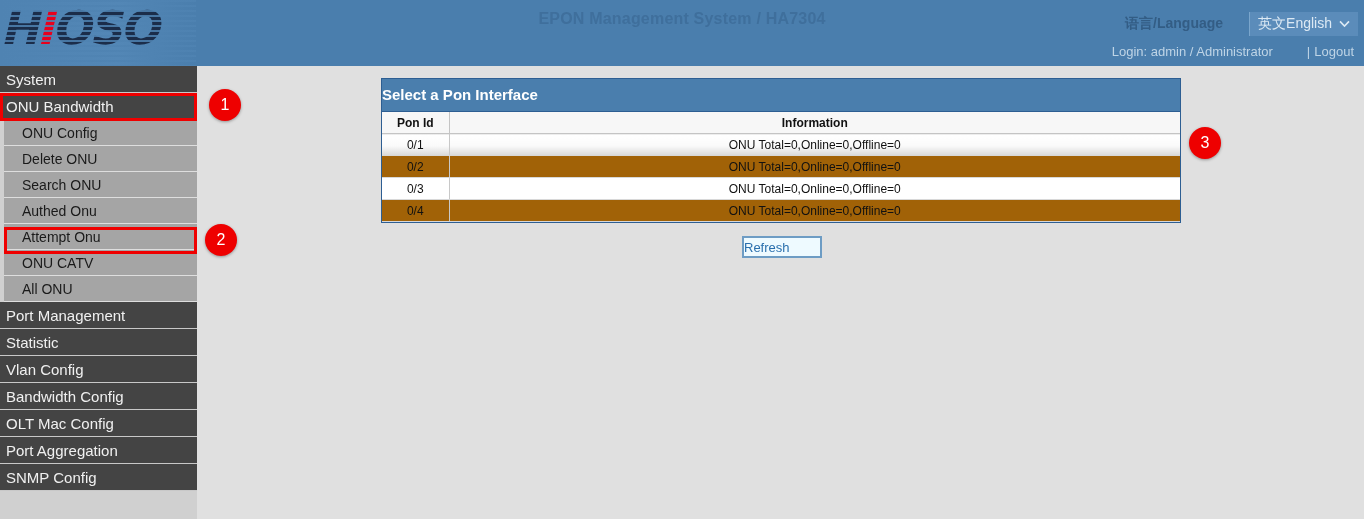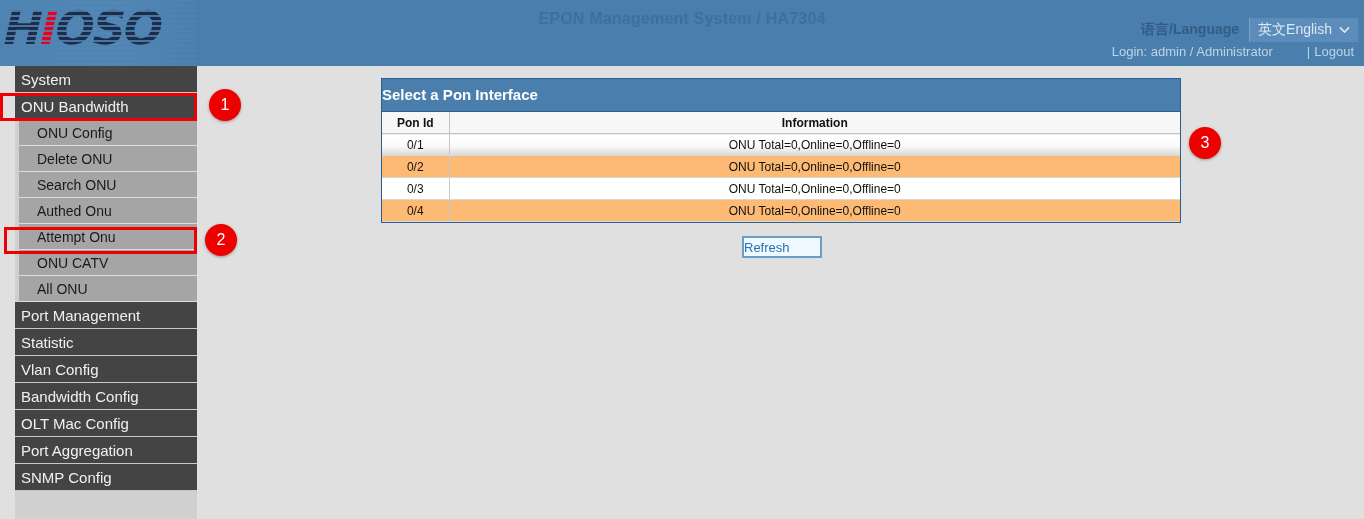--- a/index.html
+++ b/index.html
@@ -67,24 +67,24 @@
     width: 1364px;
     text-align: center;
     color: #3f6f9c;
     font-size: 16px;
     font-weight: bold;
     letter-spacing: 0.2px;
   }
   #lang-block {
     position: absolute;
     right: 6px;
-    top: 18px;
+    top: 12px;
     display: flex;
     align-items: center;
-    gap: 0;
+    gap: 16px;
   }
   #lang-label {
     color: #335d85;
     font-size: 14px;
     font-weight: bold;
     padding-right: 10px;
   }
   #lang-select {
     background: #5b8cba;
     border: none;
@@ -119,21 +119,20 @@
   #logout-link { padding-right: 10px; cursor: pointer; }
 
   
   #sidebar {
     position: absolute;
     left: 0;
     top: 66px;
     width: 197px;
     height: 453px;
     background: #d0d0d0;
-    margin-left: 15px;
   }
   .menu-top {
     position: relative;
     height: 27px;
     background: #444444;
     border-bottom: 1px solid #c8c8c8;
     color: #f0f0f0;
     font-size: 15px;
     line-height: 27px;
     padding-left: 6px;
@@ -226,21 +225,21 @@
   table.pon th:last-child { border-right: none; }
   table.pon td {
     height: 19px;
     text-align: center;
     color: #111111;
     border-bottom: 1px solid #d8d8d8;
     border-right: 1px solid #c8c8c8;
     font-size: 12px;
   }
   table.pon td:last-child { border-right: none; }
-  table.pon tr.row-even td { background: #fdba74; }
+  table.pon tr.row-even td { background: #a16207; }
   table.pon tr.row-odd td { background: #ffffff; }
   table.pon tr.row-sel td {
     background: linear-gradient(180deg,#ffffff 0%,#fafafa 55%,#d9d9d9 100%);
   }
   table.pon col.c1 { width: 67px; }
 
   #refresh-btn {
     position: absolute;
     left: 545px;
     top: 170px;

